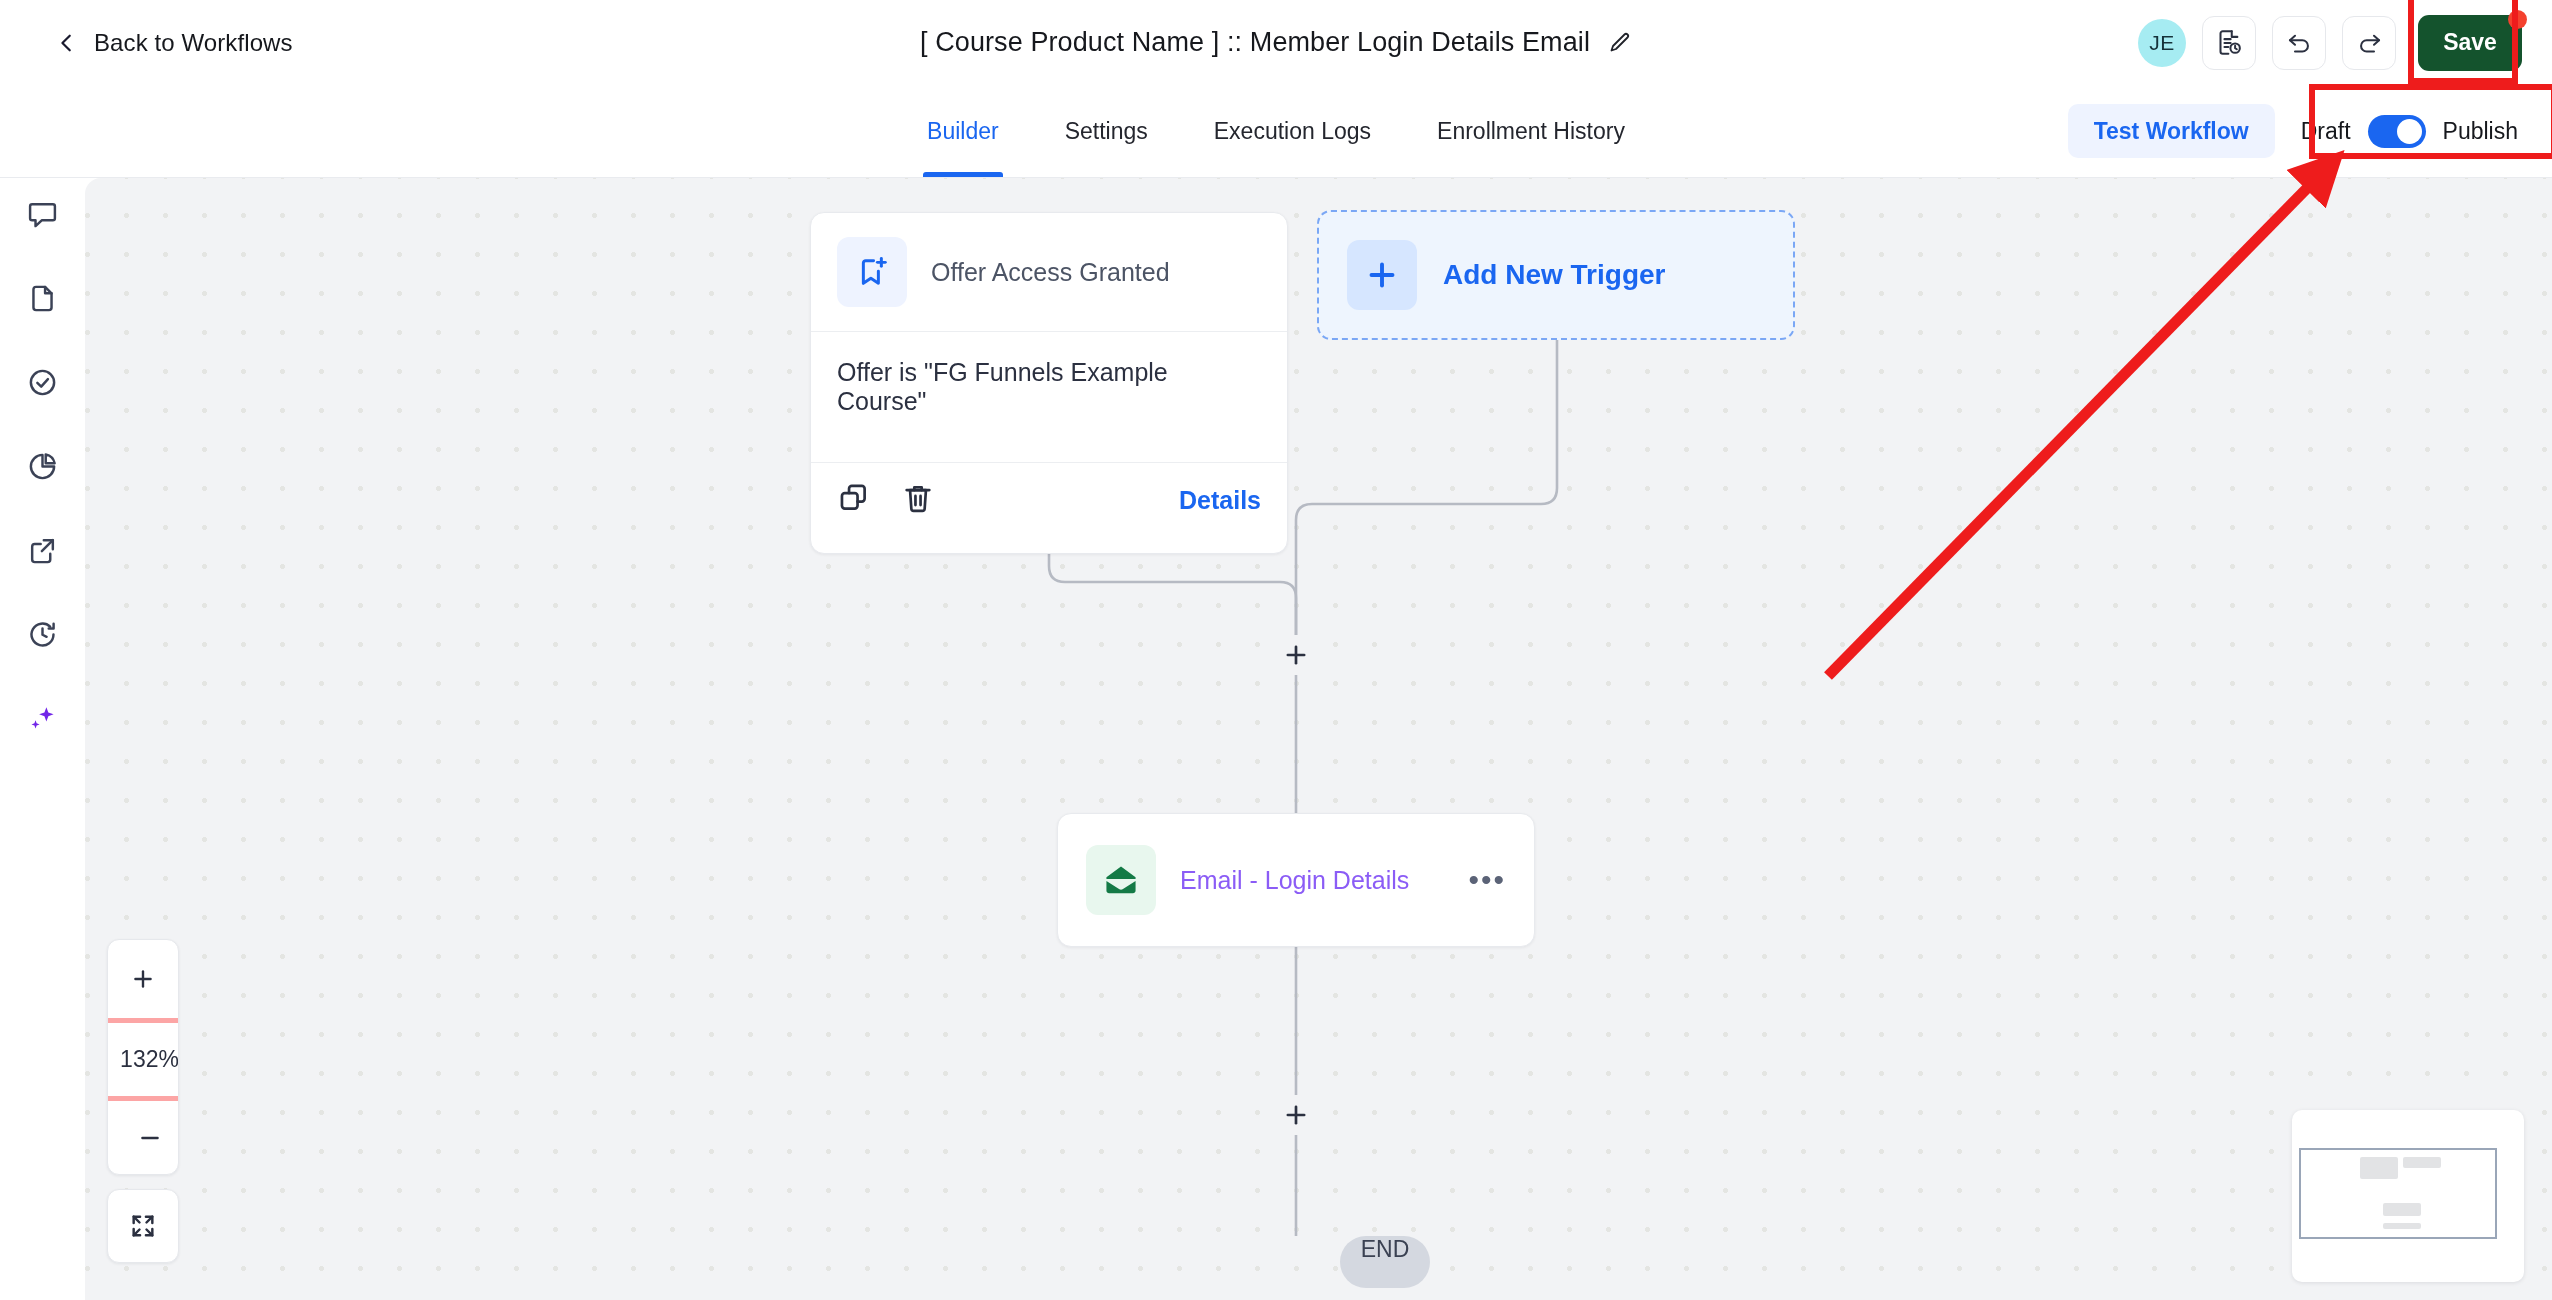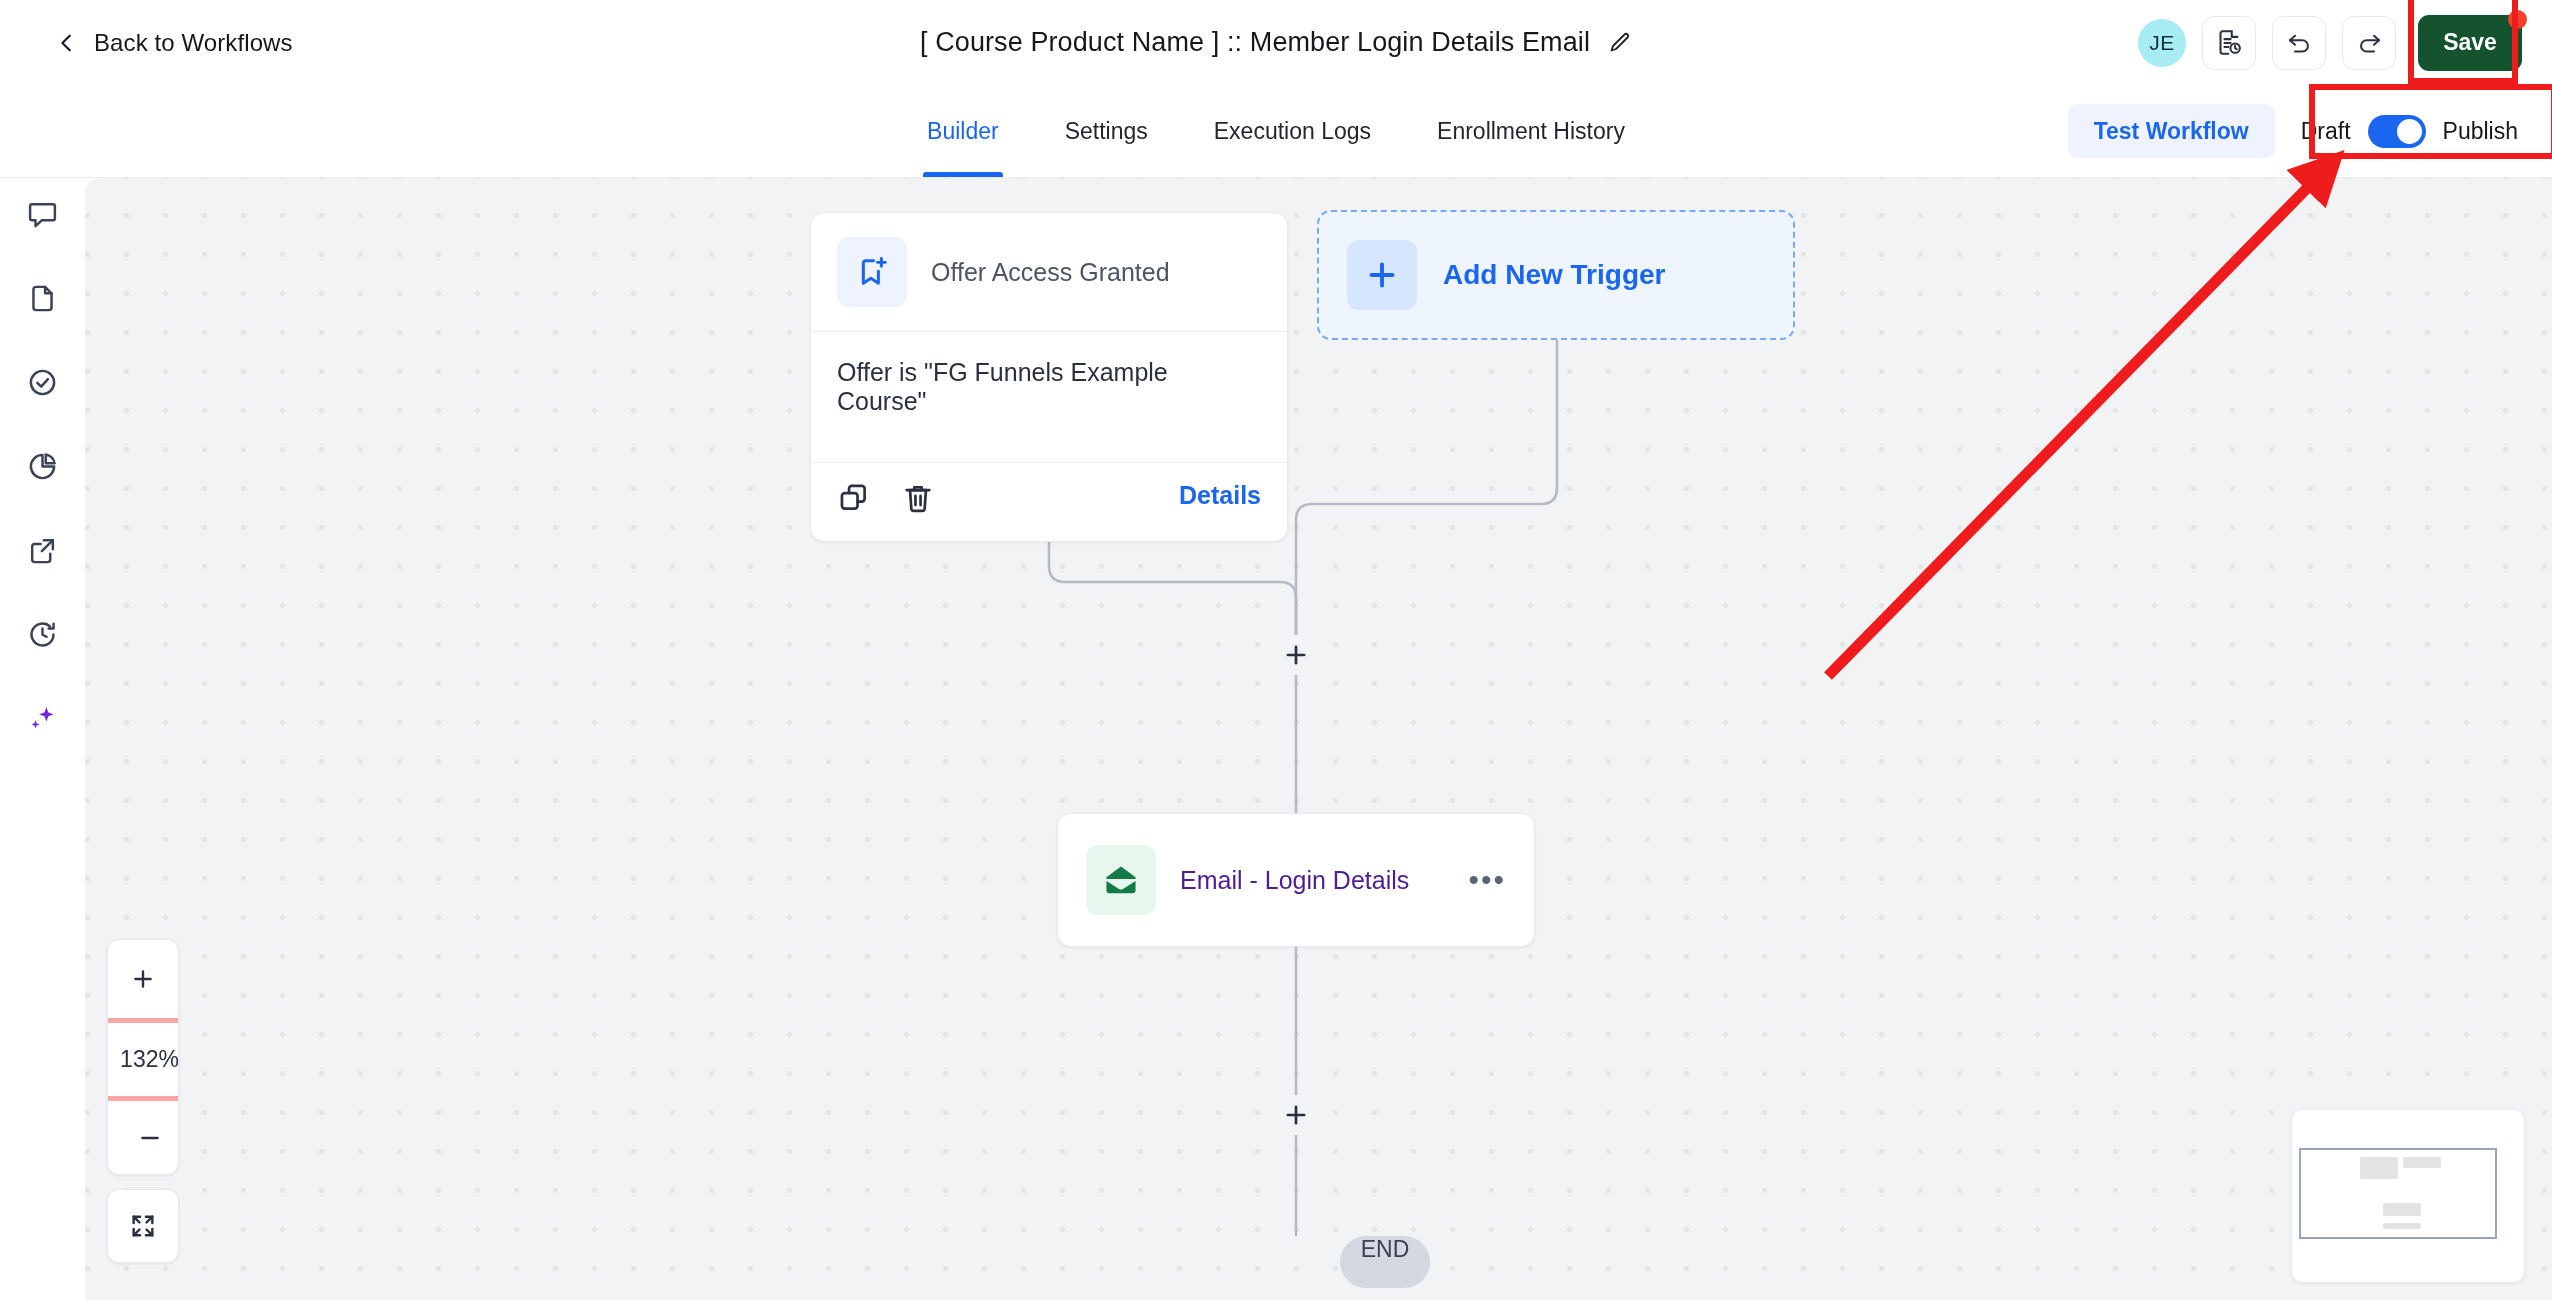--- a/index.html
+++ b/index.html
@@ -150,21 +150,21 @@
     background: #eef3ff; display: flex; align-items: center; justify-content: center;
     color: #1a66f0;
   }
   .tc-icon svg { width: 34px; height: 34px; }
   .tc-title { font-size: 25px; color: #4c5465; }
   .tc-body {
     padding: 26px 26px 46px 26px; border-bottom: 1px solid #eceef1;
     font-size: 25px; color: #2b3040;
   }
   .tc-foot {
-    display: flex; align-items: flex-start; padding: 18px 26px 26px 26px;
+    display: flex; align-items: flex-end; padding: 18px 26px 38px 26px;
   }
   .tc-foot-icons { display: flex; gap: 30px; }
   .tc-act { width: 34px; height: 34px; color: #2b3040; cursor: pointer; }
   .tc-details {
     margin-left: auto; font-size: 25px; color: #1a66f0;
     font-weight: bold; cursor: pointer;
   }
 
   
   .add-trigger {
@@ -195,21 +195,21 @@
     width: 478px; height: 134px; background: #fff;
     border: 1px solid #e8eaee; border-radius: 14px;
     box-shadow: 0 1px 3px rgba(16,24,40,.06);
     display: flex; align-items: center; padding: 0 28px; gap: 24px;
   }
   .en-icon {
     width: 70px; height: 70px; border-radius: 12px; background: #e8f7ee;
     display: flex; align-items: center; justify-content: center; color: #147a46;
   }
   .en-icon svg { width: 38px; height: 38px; }
-  .en-title { font-size: 25px; color: #4c1d95; }
+  .en-title { font-size: 25px; color: #8b5cf6; }
   .en-more {
     margin-left: auto; color: #5b6377; font-size: 30px;
     letter-spacing: 2px; cursor: pointer; line-height: .4;
   }
 
   
   .end-pill {
     position: absolute; left: 1255px; top: 1058px;
     width: 90px; height: 52px; border-radius: 26px;
     background: #d4d8e0; color: #3a4152;

